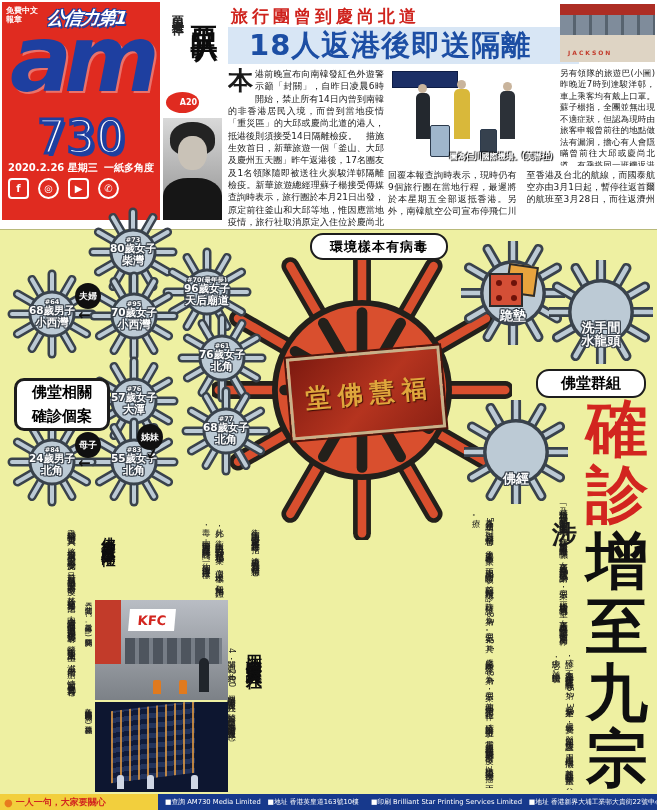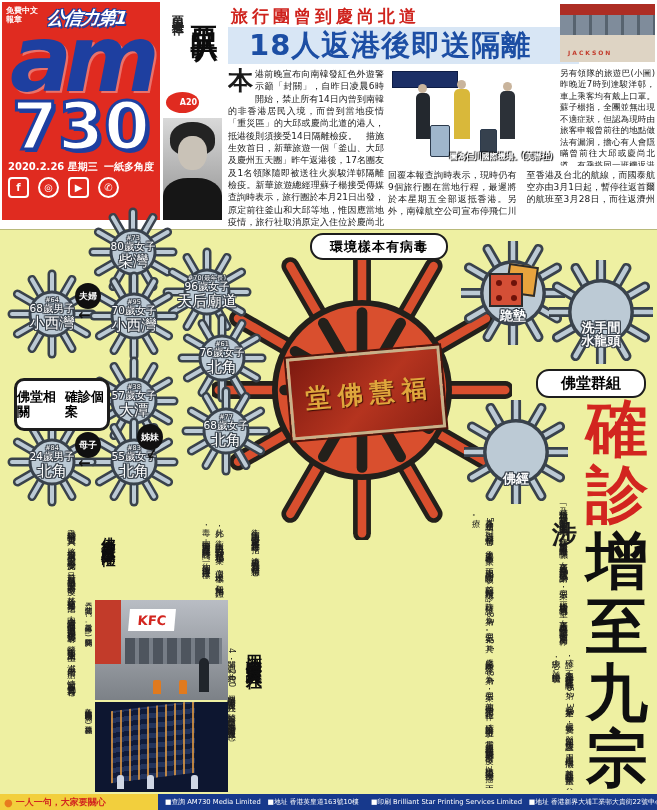--- a/index.html
+++ b/index.html
@@ -8,22 +8,22 @@
   .yellow-bg{position:absolute;left:0;top:230px;width:657px;height:580px;background:#eef0a2;}
   
   .mh{position:absolute;left:2px;top:2px;width:158px;height:218px;background:#e02b20;color:#fff;}
   .mh-top{display:flex;align-items:flex-start;gap:3px;padding:4px 2px 0 4px;}
   .mh-free{font-size:8px;font-weight:bold;line-height:1.15;width:38px;font-family:Liberation Serif, serif;}
   .mh-cred{font-size:18px;font-weight:800;font-style:italic;white-space:nowrap;
            text-shadow:2px 2px 0 #1e3fa0,-1px -1px 0 #1e3fa0,1px -1px 0 #1e3fa0,-1px 1px 0 #1e3fa0;
            transform:skewX(-8deg);letter-spacing:-1px;}
   .mh-am{font-size:92px;font-weight:800;font-style:italic;color:#1e3fa0;text-align:center;
          line-height:.78;letter-spacing:-8px;margin-top:-6px;text-shadow:2px 2px 0 #ffffff55;}
-  .mh-730{font-size:66px;font-weight:700;text-align:center;line-height:.95;color:#fff;
-          -webkit-text-stroke:3px #1e3fa0;text-shadow:3px 3px 0 #1e3fa0;}
+  .mh-730{font-size:46px;font-weight:400;text-align:center;line-height:.95;color:#fff;
+          -webkit-text-stroke:3px #1e3fa0;text-shadow:3px 3px 0 #1e3fa0;margin-top:20px;}
   .mh-date{display:flex;justify-content:space-between;font-size:10px;font-weight:bold;padding:2px 6px 0 6px;}
   .mh-social{display:flex;gap:9px;padding:3px 6px;}
   .soc{width:17px;height:17px;border:2px solid #fff;border-radius:4px;display:grid;place-items:center;
        font-size:10px;font-weight:800;color:#fff;}
   .soc.round{border-radius:50%;}
   
   .obit-kicker{position:absolute;left:168px;top:6px;width:18px;height:84px;writing-mode:vertical-rl;
                font-size:12px;font-weight:800;color:#222;letter-spacing:2px;}
   .obit-badge{position:absolute;left:166px;top:92px;width:21px;height:21px;border-radius:50%;
               background:#e02b20;color:#fff;font-size:8px;font-weight:800;display:grid;place-items:center;padding-left:12px;}
@@ -65,32 +65,32 @@
              border-radius:13px;display:grid;place-items:center;font-size:13px;font-weight:800;letter-spacing:1px;z-index:6;}
   .bigvirus{position:absolute;left:212px;top:240px;width:300px;height:300px;z-index:3;}
   .plaque{position:absolute;left:289px;top:352px;width:148px;height:76px;transform:rotate(-5deg);z-index:4;
           background:linear-gradient(135deg,#7e1a10,#b5341f 55%,#8c2114);border:3px solid #c9b089;
           box-shadow:0 0 0 2px #4d140c;display:grid;place-items:center;}
   .plaque span{font-family:"DejaVu Serif","Liberation Serif",serif;font-size:25px;font-weight:700;color:#dfa63c;
                letter-spacing:7px;padding-left:7px;text-shadow:1px 1px 1px #400c05;}
   .vnode{position:absolute;width:90px;height:90px;z-index:5;}
   .vnode svg,.fnode svg{position:absolute;inset:0;width:100%;height:100%;}
   .vlabel{position:absolute;inset:0;display:flex;flex-direction:column;align-items:center;justify-content:center;
-          color:#fff;font-weight:400;z-index:2;
+          color:#fff;font-weight:700;z-index:2;
           text-shadow:-1px -1px 0 #39424c,1px -1px 0 #39424c,-1px 1px 0 #39424c,1px 1px 0 #39424c,
                       0 -1px 0 #39424c,0 1px 0 #39424c,-1px 0 0 #39424c,1px 0 0 #39424c;}
   .vid{font-size:6.5px;line-height:1;}
   .vl1{font-size:10.5px;line-height:1.1;}
-  .vl2{font-size:15px;line-height:1.1;}
+  .vl2{font-size:11px;line-height:1.1;}
   .rel{position:absolute;width:26px;height:26px;border-radius:50%;background:#101010;color:#fff;
        font-size:9px;font-weight:800;display:grid;place-items:center;z-index:6;}
   .rel-arrow{position:absolute;color:#101010;font-size:15px;font-weight:900;z-index:6;line-height:1;}
   .left-bubble{position:absolute;left:14px;top:378px;width:90px;height:47px;background:#fff;border:3px solid #1d1d1d;
-               border-radius:10px;display:flex;flex-direction:row;align-items:center;justify-content:center;
-               font-size:13px;font-weight:800;line-height:1.15;z-index:6;gap:6px;}
+               border-radius:10px;display:flex;flex-direction:column;align-items:center;justify-content:center;
+               font-size:15px;font-weight:800;line-height:1.15;z-index:6;gap:6px;}
   .cluster-pill{position:absolute;left:536px;top:369px;width:106px;height:25px;background:#fff;border:2.5px solid #1d1d1d;
                 border-radius:13px;display:grid;place-items:center;font-size:15px;font-weight:800;z-index:6;}
   .fnode{position:absolute;width:104px;height:104px;z-index:5;}
   .flabel{position:absolute;left:0;right:0;text-align:center;color:#fff;font-weight:800;font-size:13px;line-height:1.05;
           z-index:3;text-shadow:-1px -1px 0 #39424c,1px -1px 0 #39424c,-1px 1px 0 #39424c,1px 1px 0 #39424c,
           0 -1px 0 #39424c,0 1px 0 #39424c,-1px 0 0 #39424c,1px 0 0 #39424c;}
   .mat-back{position:absolute;left:46px;top:24px;width:26px;height:26px;background:#e8a33d;border:2px solid #2b2b2b;transform:rotate(8deg);z-index:2;}
   .mat-front{position:absolute;left:28px;top:32px;width:30px;height:30px;background:#d44f36;border:2px solid #2b2b2b;z-index:2;
              display:grid;grid-template-columns:1fr 1fr;place-items:center;}
   .mat-front i{width:6px;height:6px;border-radius:50%;background:#6e1209;}
@@ -285,21 +285,21 @@
         <span class="vid">#61</span>
         <span class="vl1">76歲女子</span>
         <span class="vl2">北角</span>
       </div>
   </div>
   <div class="vnode" style="left:89px;top:356px;">
     <svg viewBox="-45 -45 90 90">
         <use href="#virus-shape"></use>
       </svg>
     <div class="vlabel">
-        <span class="vid">#38</span>
+        <span class="vid">#76</span>
         <span class="vl1">57歲女子</span>
         <span class="vl2">大潭</span>
       </div>
   </div>
   <div class="vnode" style="left:181px;top:386px;">
     <svg viewBox="-45 -45 90 90">
         <use href="#virus-shape"></use>
       </svg>
     <div class="vlabel">
         <span class="vid">#77</span>

